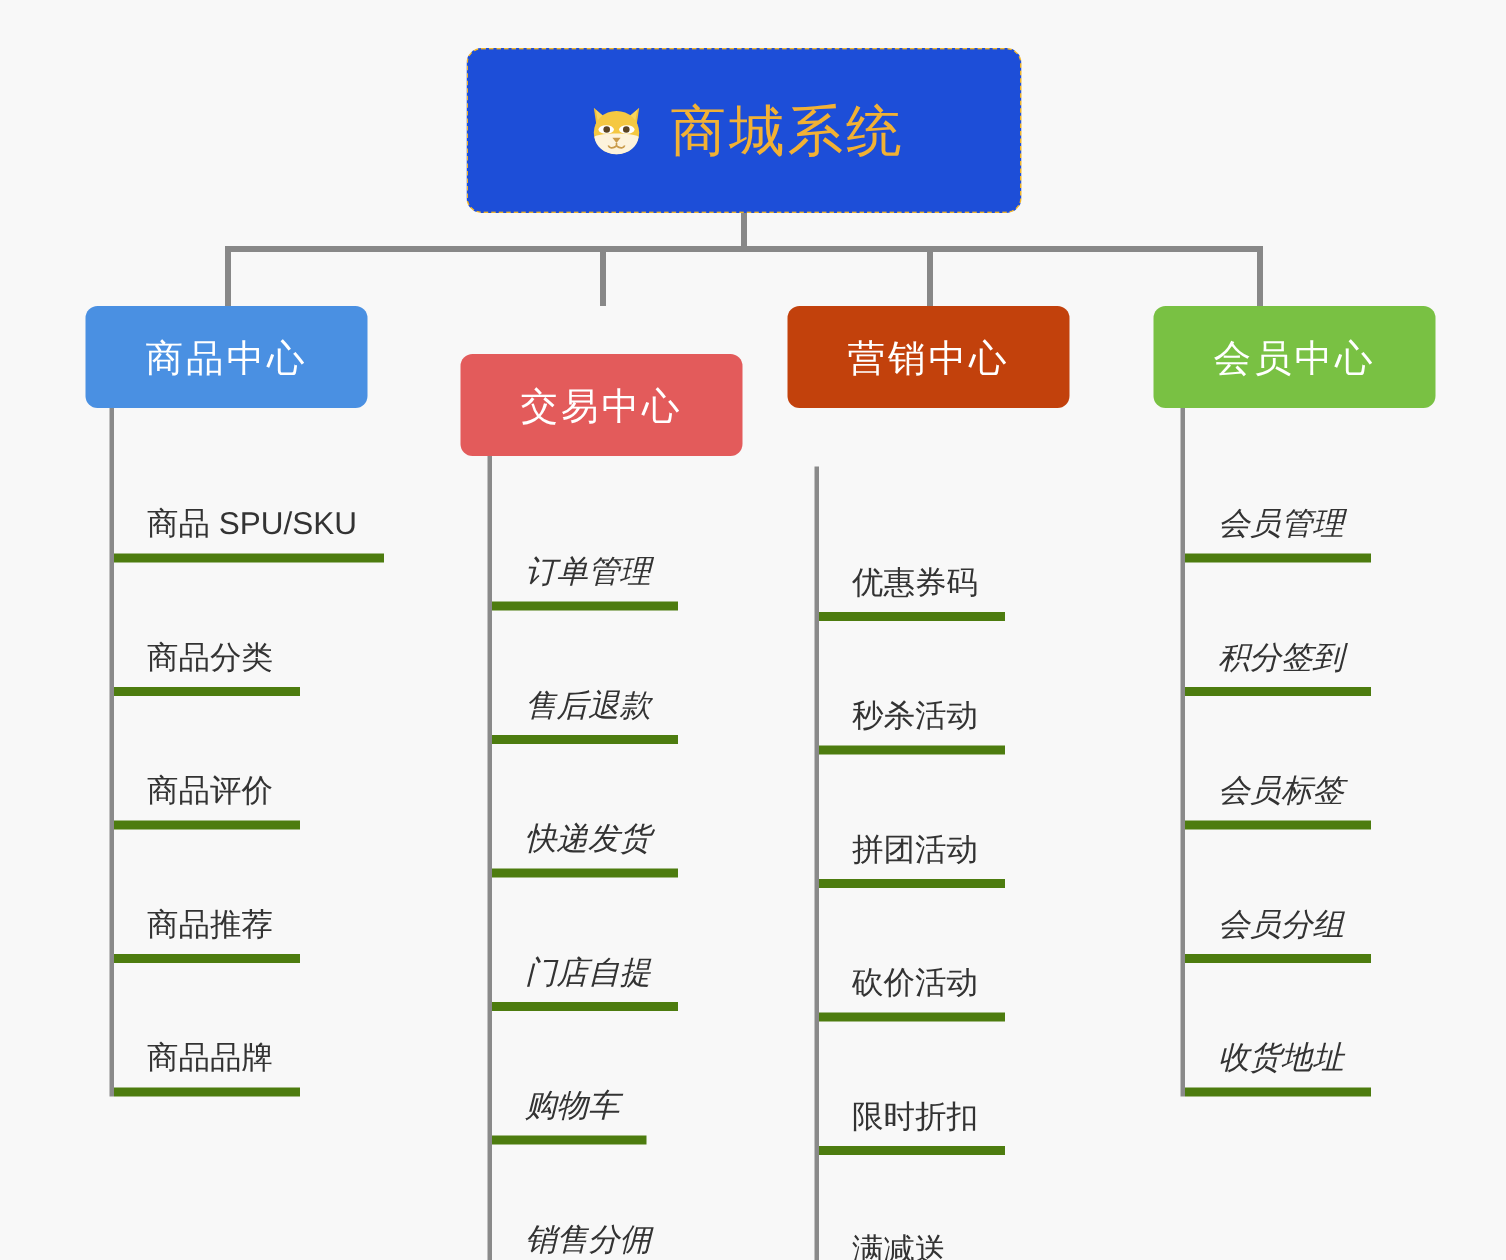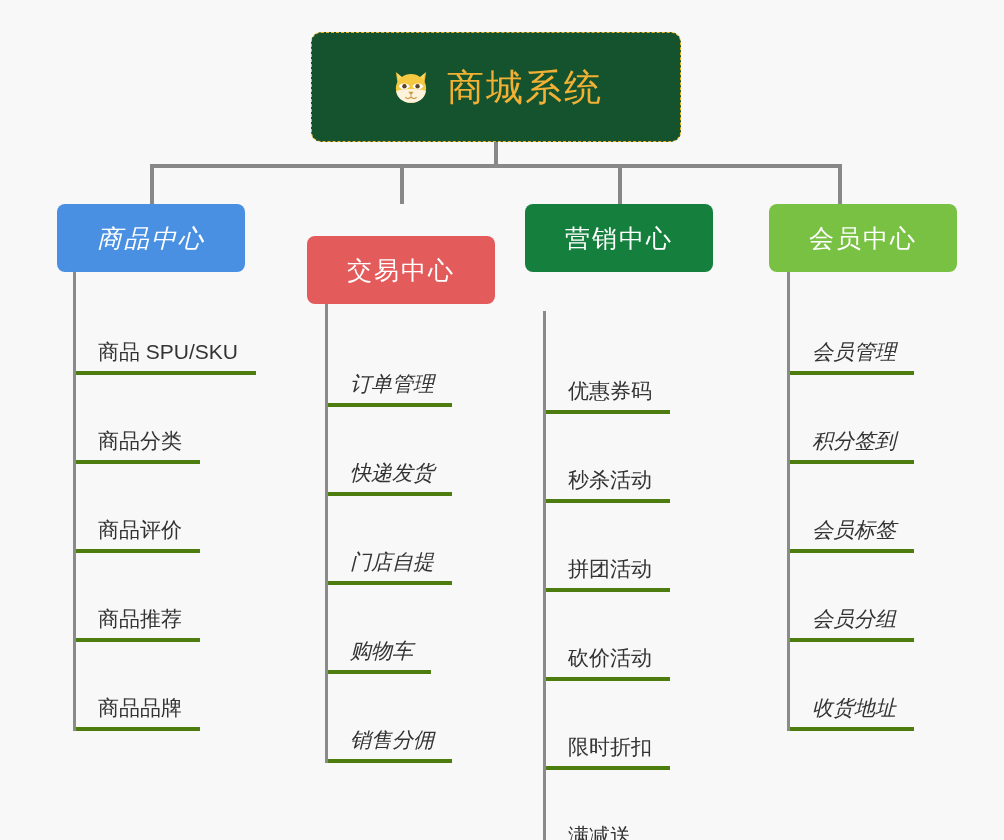--- a/index.html
+++ b/index.html
@@ -18,21 +18,21 @@
     background: #f8f8f8;
   }
 
   
   .root-node {
     position: absolute;
     left: 311px;
     top: 32px;
     width: 370px;
     height: 110px;
-    background: #14532d;
+    background: #1d4ed8;
     border: 1px dashed #f0b429;
     border-radius: 10px;
     display: flex;
     align-items: center;
     justify-content: center;
     gap: 14px;
   }
   .root-title {
     font-size: 37px;
     color: #f2b134;
@@ -71,23 +71,23 @@
     height: 68px;
     border-radius: 8px;
     display: flex;
     align-items: center;
     justify-content: center;
     color: #ffffff;
     font-size: 25px;
     letter-spacing: 2px;
     white-space: nowrap;
   }
-  .cat-products  { background: #4a90e2; font-style: italic; }
+  .cat-products  { background: #4a90e2; }
   .cat-trade     { background: #e35b5b; }
-  .cat-marketing { background: #15803d; }
+  .cat-marketing { background: #c2410c; }
   .cat-member    { background: #79c143; }
 
   
   .items {
     position: relative;
     margin-top: 0;
     padding-top: 14px;
     border-left: 3px solid #8a8a8a;
     margin-left: 16px;
     width: 176px;
@@ -103,21 +103,21 @@
     display: flex;
     align-items: flex-end;
     padding-left: 0;
   }
   .item-label {
     display: inline-block;
     font-size: 21px;
     color: #333333;
     white-space: nowrap;
     padding: 0 18px 7px 22px;
-    border-bottom: 4px solid #4d7c0f;
+    border-bottom: 6px solid #4d7c0f;
     line-height: 1.2;
   }
 </style>
 </head>
 <body>
 
 <div id="canvas">
 
   <div class="root-node">
     <span class="dog-icon-wrap">
@@ -174,20 +174,23 @@
 
   <div class="column col-2">
     <div class="cat-box cat-trade">
       <span>交易中心</span>
     </div>
     <div class="items">
       <div class="item">
           <span class="item-label">订单管理</span>
         </div>
       <div class="item">
+          <span class="item-label">售后退款</span>
+        </div>
+      <div class="item">
           <span class="item-label">快递发货</span>
         </div>
       <div class="item">
           <span class="item-label">门店自提</span>
         </div>
       <div class="item">
           <span class="item-label">购物车</span>
         </div>
       <div class="item">
           <span class="item-label">销售分佣</span>

